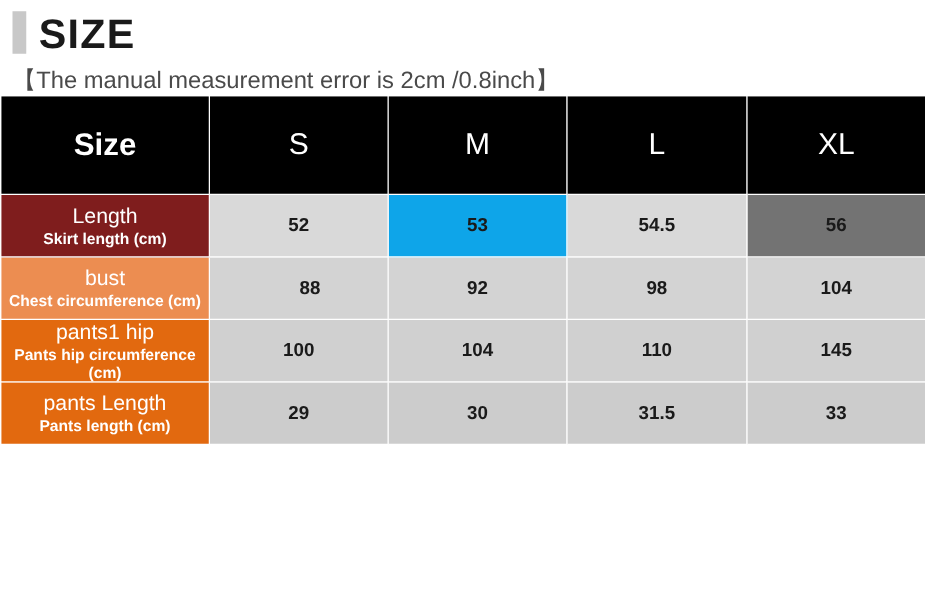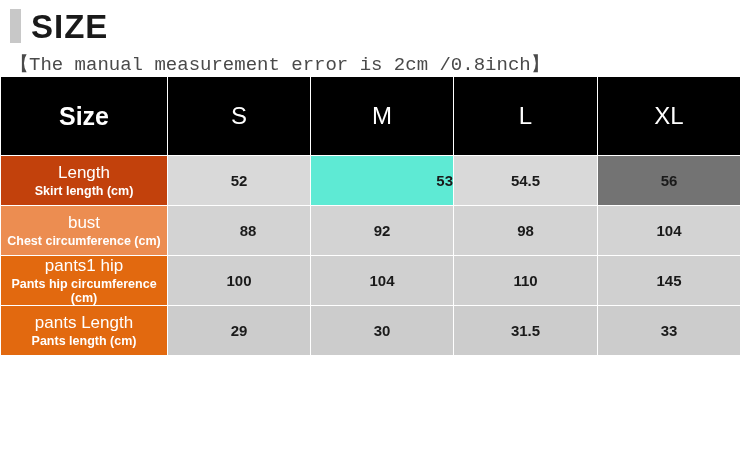--- a/index.html
+++ b/index.html
@@ -47,21 +47,20 @@
     color: #1a1a1a;
     line-height: 1;
   }
   .subtitle {
     font-size: 19px;
     color: #4a4a4a;
     padding-left: 10px;
     margin-top: 6px;
     line-height: 1.2;
     white-space: nowrap;
-    font-family: Liberation Mono, monospace;
   }
 
   
   .table-wrap {
     width: 740px;
     height: 398px;
     overflow: hidden;
   }
   table.size-table {
     border-collapse: collapse;
@@ -148,26 +147,26 @@
       <tbody>
         <tr class="head-row">
           <td class="head-label">Size</td>
           <td class="head-size">S</td>
           <td class="head-size">M</td>
           <td class="head-size">L</td>
           <td class="head-size">XL</td>
         </tr>
 
         <tr class="body-row">
-          <td class="row-label" style="background: #c2410c; margin-top: 38px;">
+          <td class="row-label" style="background: #7f1d1d; margin-top: 38px;">
             <span class="main">Length</span>
             <span class="sub">Skirt length (cm)</span>
           </td>
           <td class="row-value" style="background: rgb(217, 217, 217);">52</td>
-          <td class="row-value" style="background: #5eead4; text-align: right;">53</td>
+          <td class="row-value" style="background: #0ea5e9;">53</td>
           <td class="row-value" style="background: rgb(217, 217, 217); margin-top: 34px;">54.5</td>
           <td class="row-value" style="background: #737373;">56</td>
         </tr>
 
         <tr class="body-row">
           <td class="row-label" style="background: rgb(236, 141, 81);">
             <span class="main">bust</span>
             <span class="sub">Chest circumference (cm)</span>
           </td>
           <td class="row-value" style="background: rgb(211, 211, 211); padding-left: 18px;">88</td>

